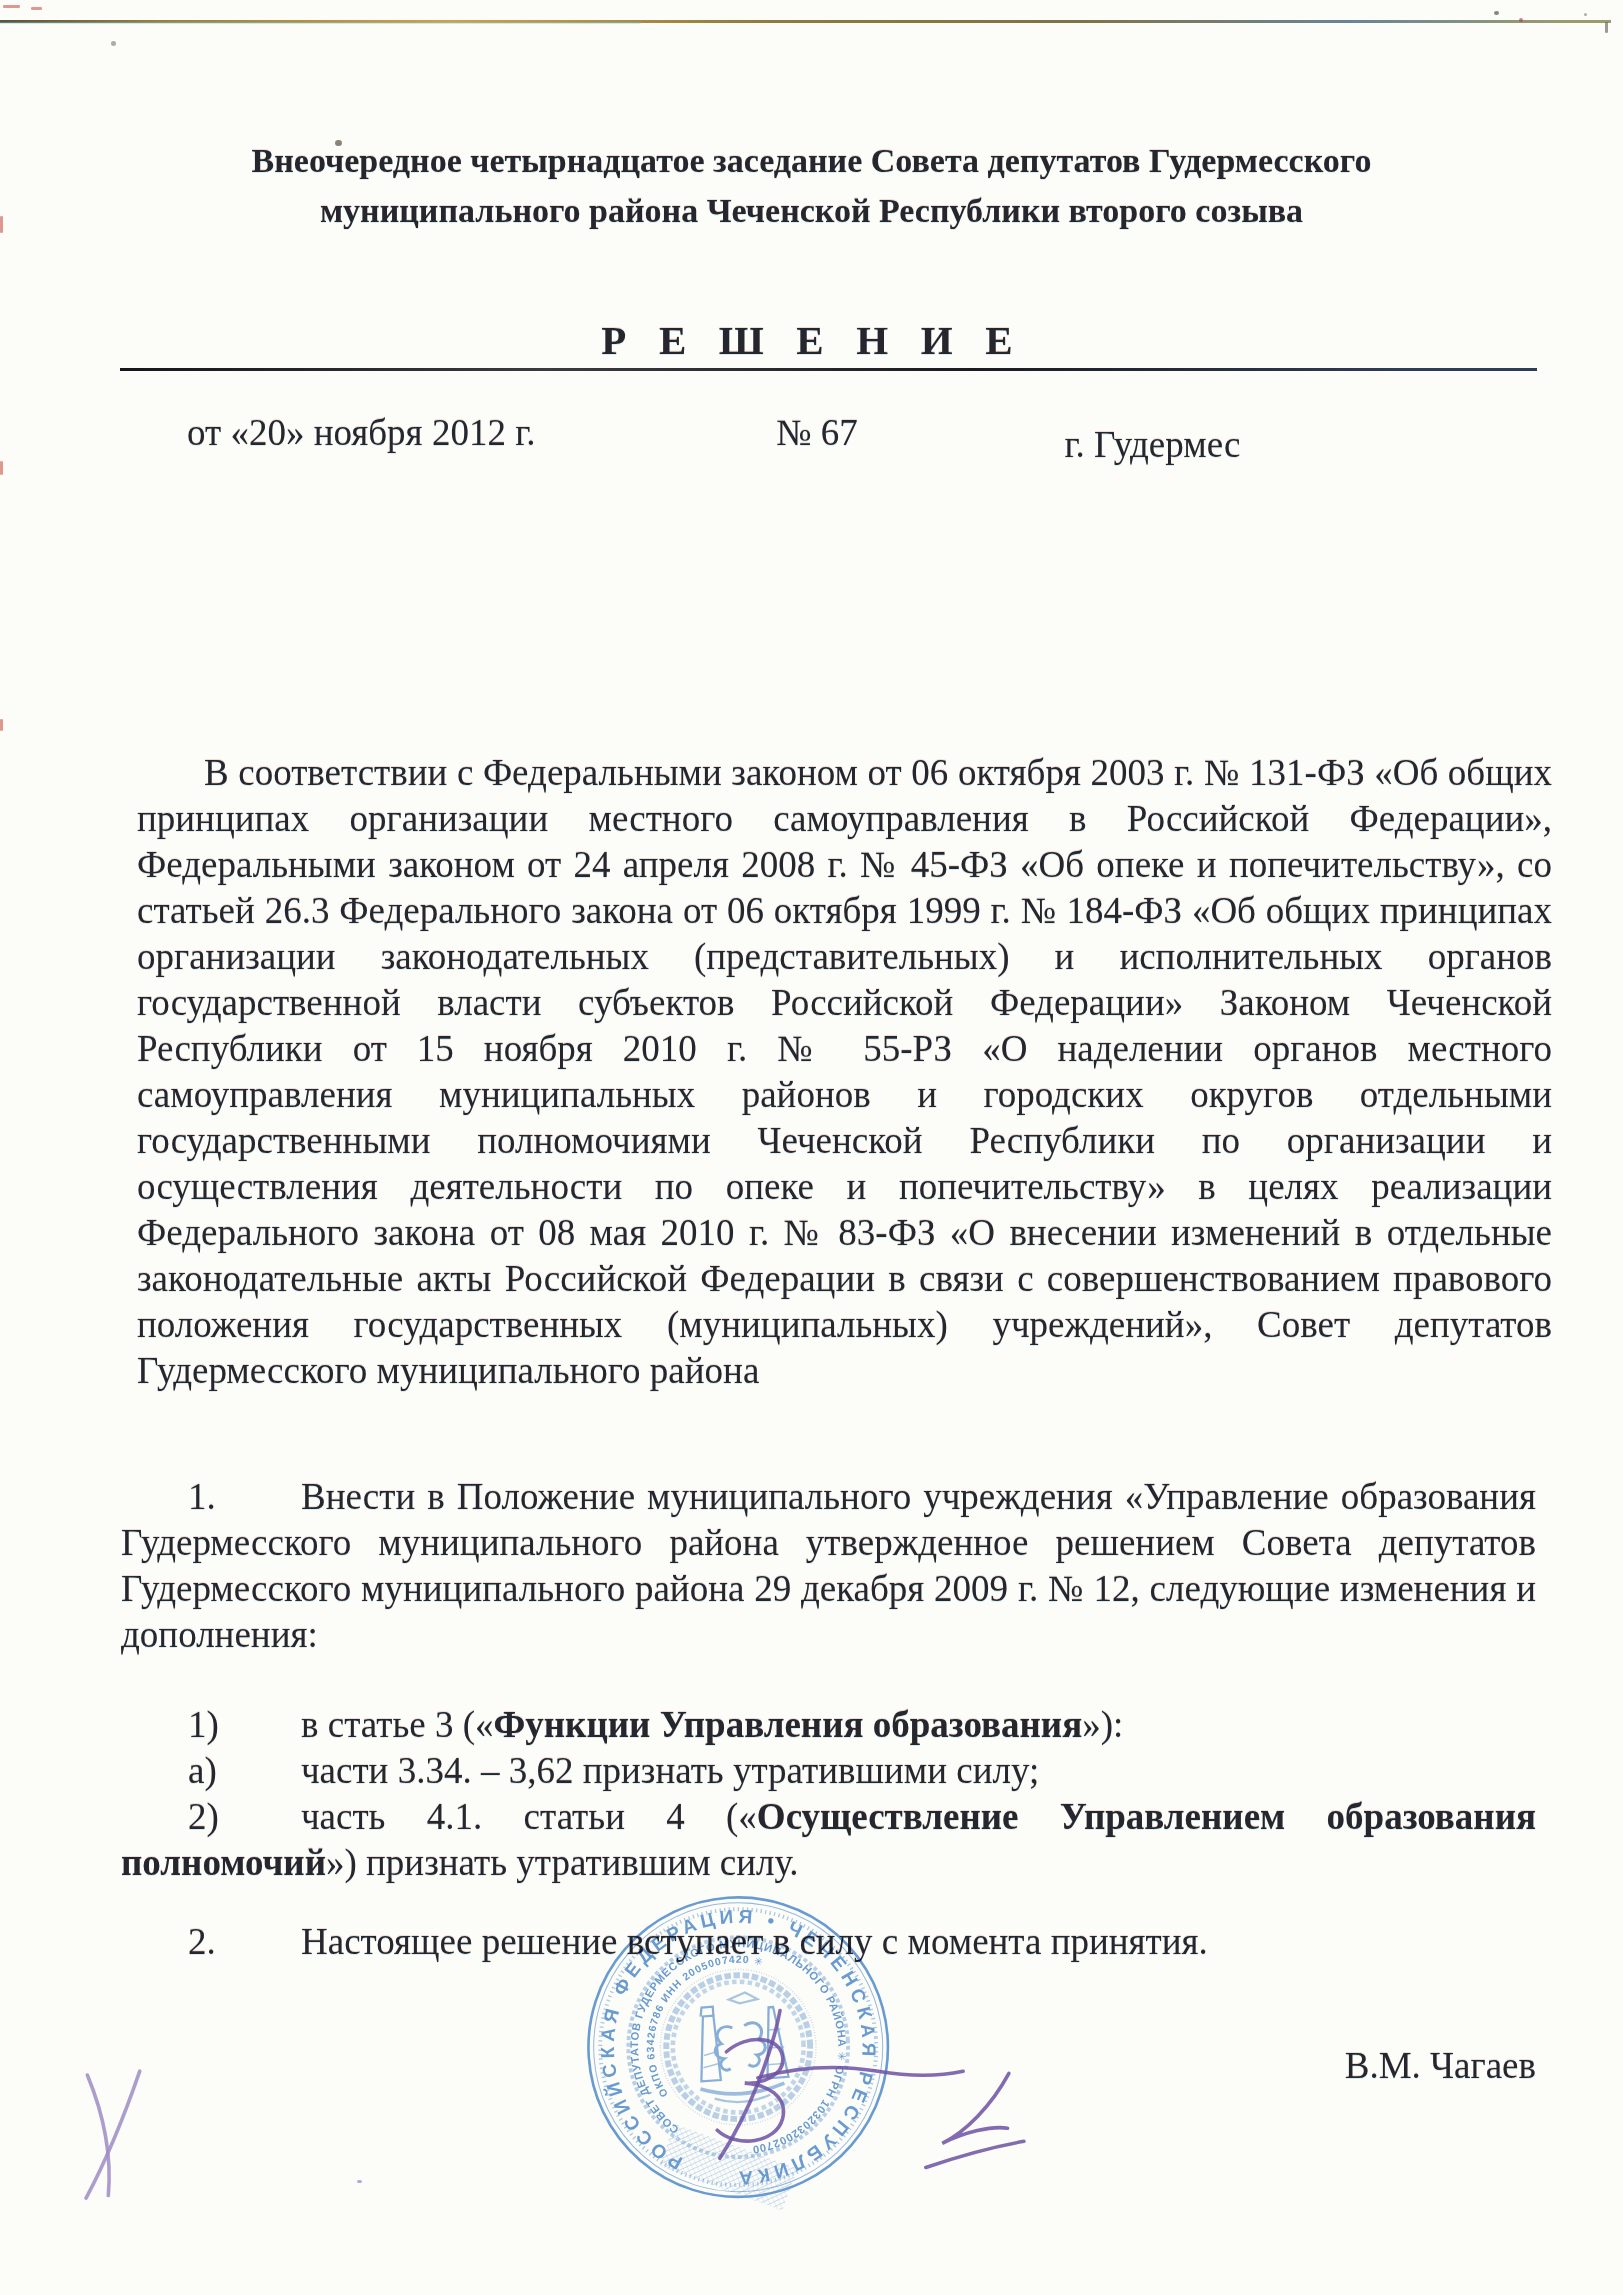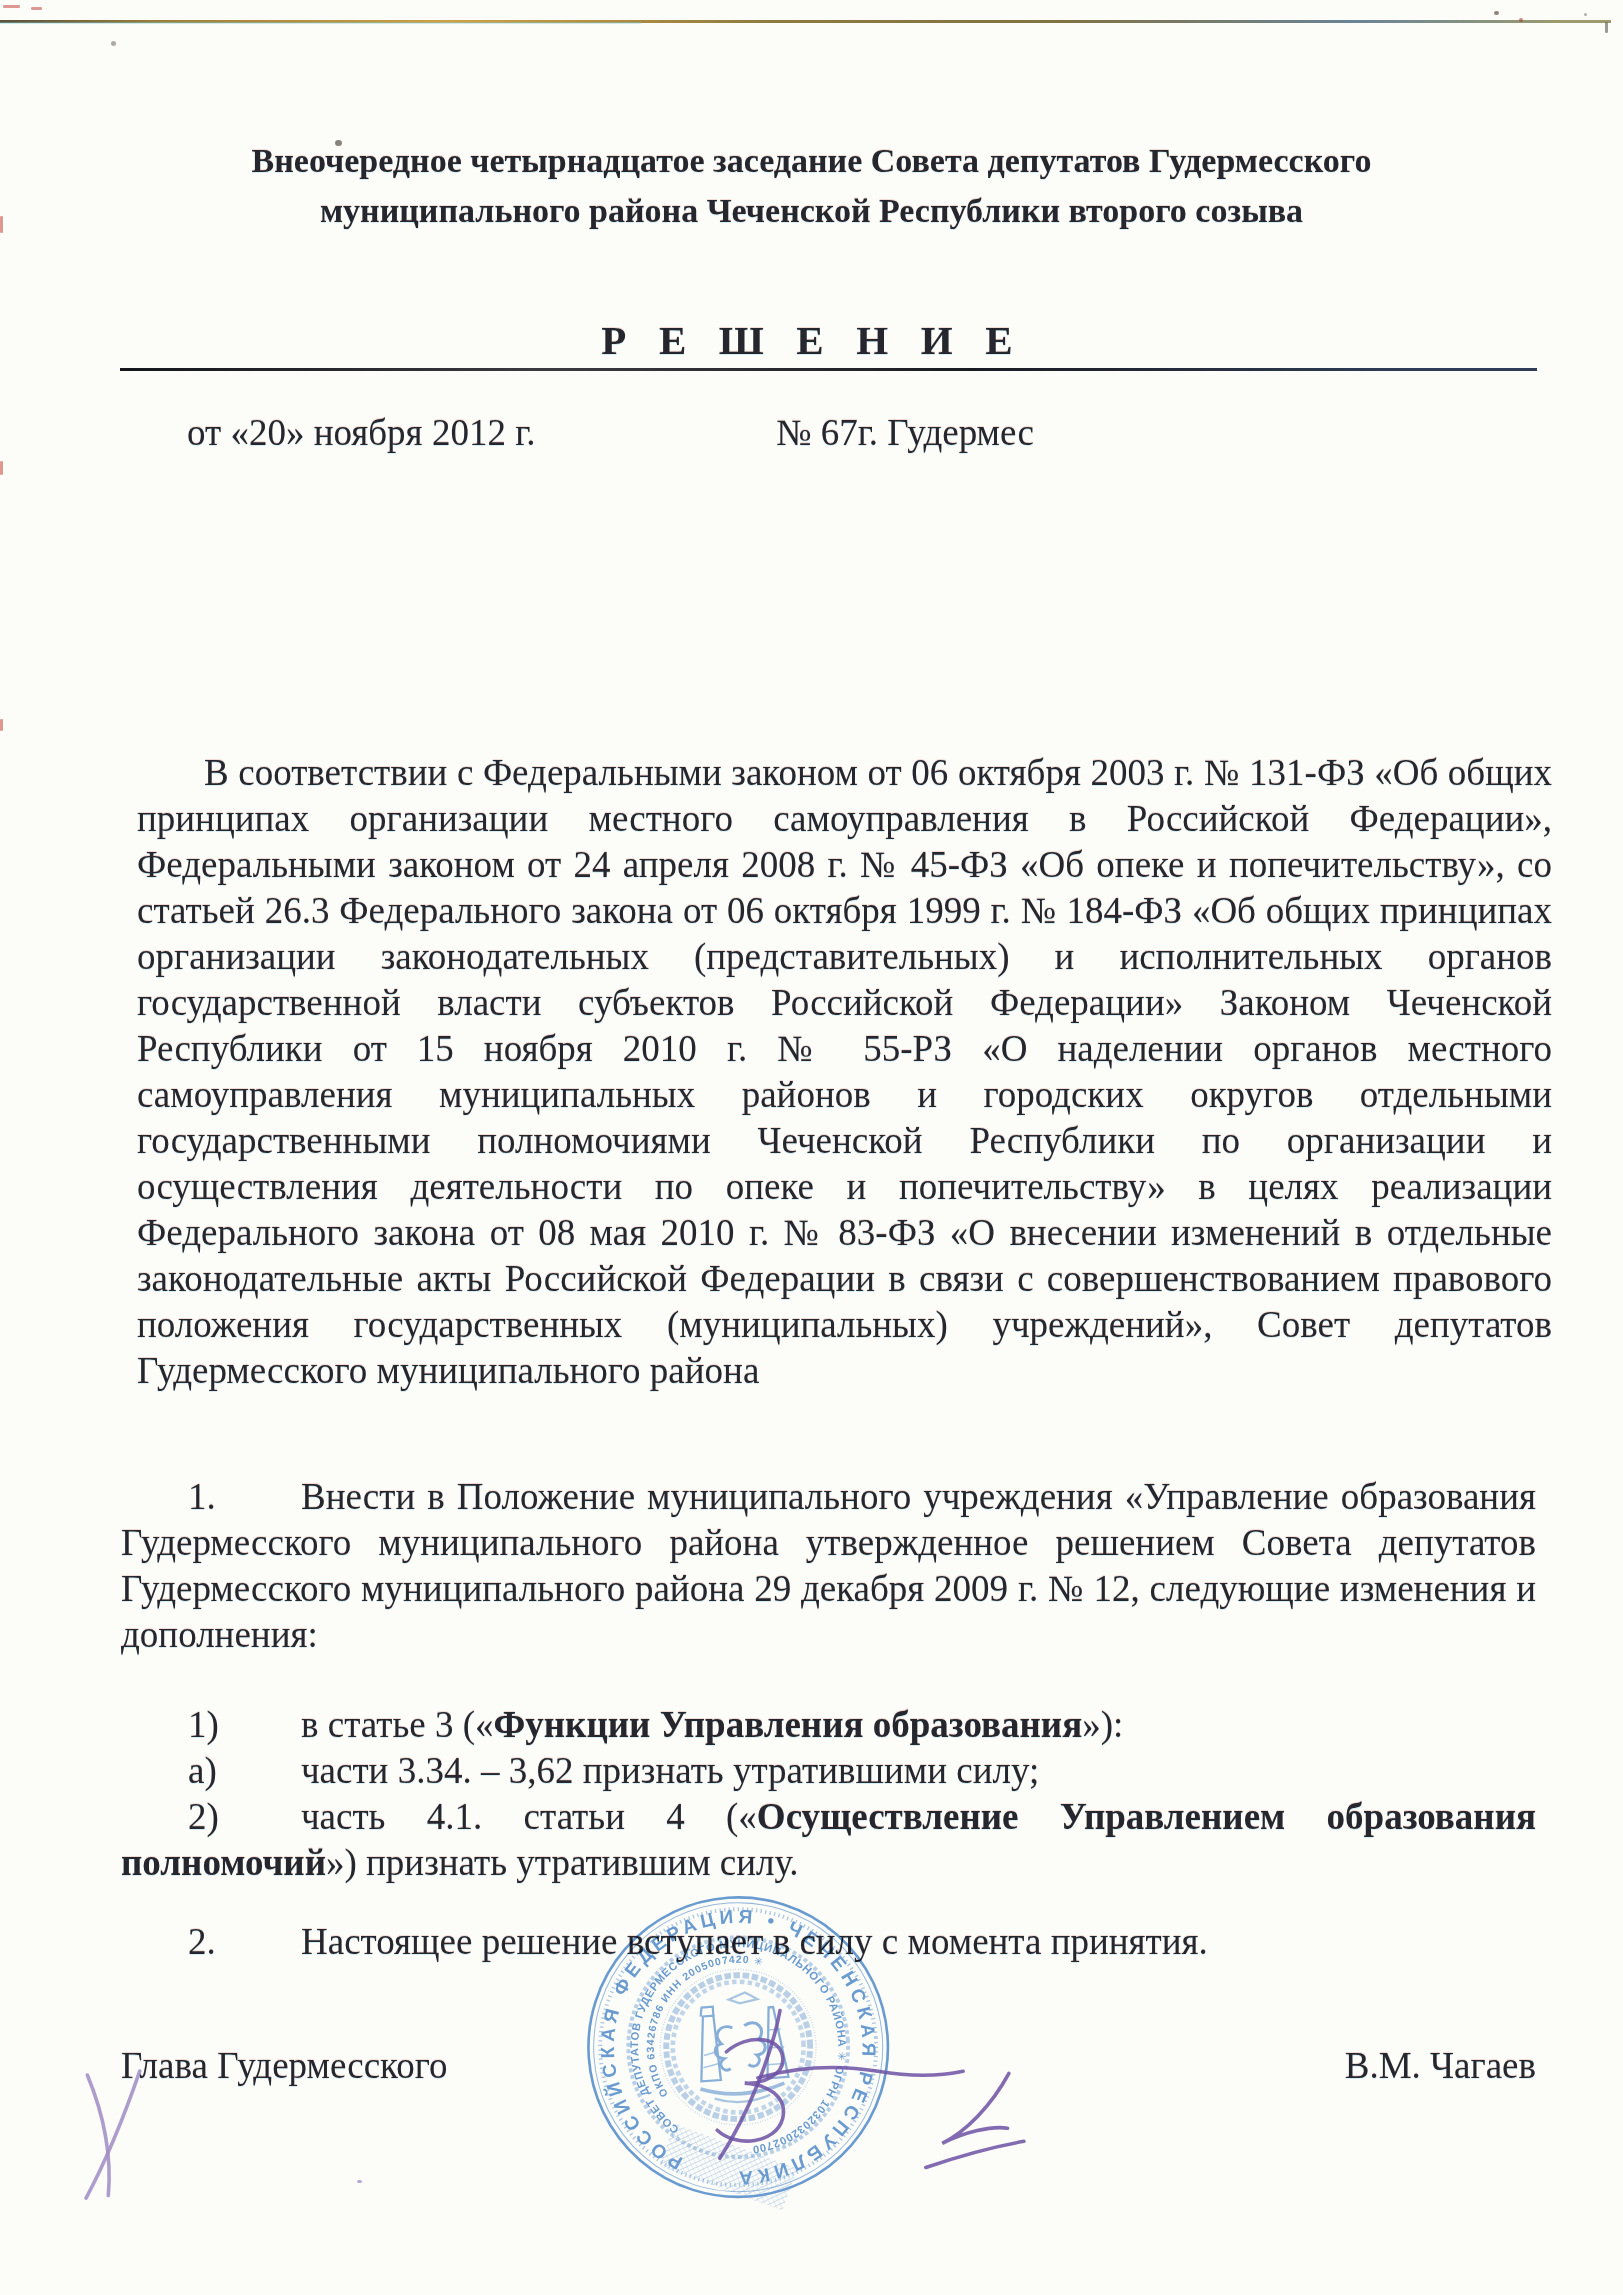--- a/index.html
+++ b/index.html
@@ -40,21 +40,21 @@
   .rule{
     position:absolute;top:368px;left:120px;width:1417px;height:2.6px;
     background:linear-gradient(90deg,#15151c,#3a3a40 30%,#1b1b22 60%,#2e3c55 90%);
   }
   .meta-row{
     position:absolute;top:410px;left:187px;width:1260px;
     display:grid;grid-template-columns:1fr auto 1fr;
     font-size:37px;line-height:46px;
   }
   .meta-row .mid{text-align:center;}
-  .meta-row .right{text-align:left;}
+  .meta-row .right{text-align:center;margin-top:12px;}
   .doc-title{
     position:absolute;top:496px;left:183px;width:1257px;
     font-size:37px;font-weight:bold;line-height:49px;text-align:center;
   }
   .preamble{
     position:absolute;top:734px;left:121px;width:1415px;margin:16px;
     font-size:37px;line-height:46px;text-align:justify;text-indent:67px;
   }
   .resolved{
     position:absolute;top:1415px;left:121px;width:1415px;margin:0;
@@ -120,21 +120,20 @@
   <div class="subitems">
     <p class="item t"><span class="num">1)</span><span>в статье 3 («</span><b>Функции Управления образования</b><span>»):</span></p>
     <p class="item t"><span class="num">а)</span><span>части 3.34. – 3,62 признать утратившими силу;</span><b></b><span></span></p>
     <p class="item t"><span class="num">2)</span><span>часть 4.1. статьи 4 («</span><b>Осуществление Управлением образования полномочий</b><span>») признать утратившим силу.</span></p>
   </div>
 
   <p class="item item2 t"><span class="num">2.</span><span>Настоящее решение вступает в силу с момента принятия.</span></p>
 
   <div class="sig-row">
     <div class="t">
-      <div>Глава Гудермесского</div>
     </div>
     <div class="t">В.М. Чагаев</div>
   </div>
 
   <svg class="stamp" viewBox="0 0 760 520" aria-hidden="true">
     <defs>
       <path id="ringA" d="M 0,-190 a 190,190 0 1 1 -0.01,0"></path>
       <path id="ringB" d="M 0,-153 a 153,153 0 1 1 -0.01,0"></path>
       <path id="ringC" d="M 0,-129 a 129,129 0 1 1 -0.01,0"></path>
       <pattern id="hatchp" width="7" height="7" patternTransform="rotate(45)" patternUnits="userSpaceOnUse">

